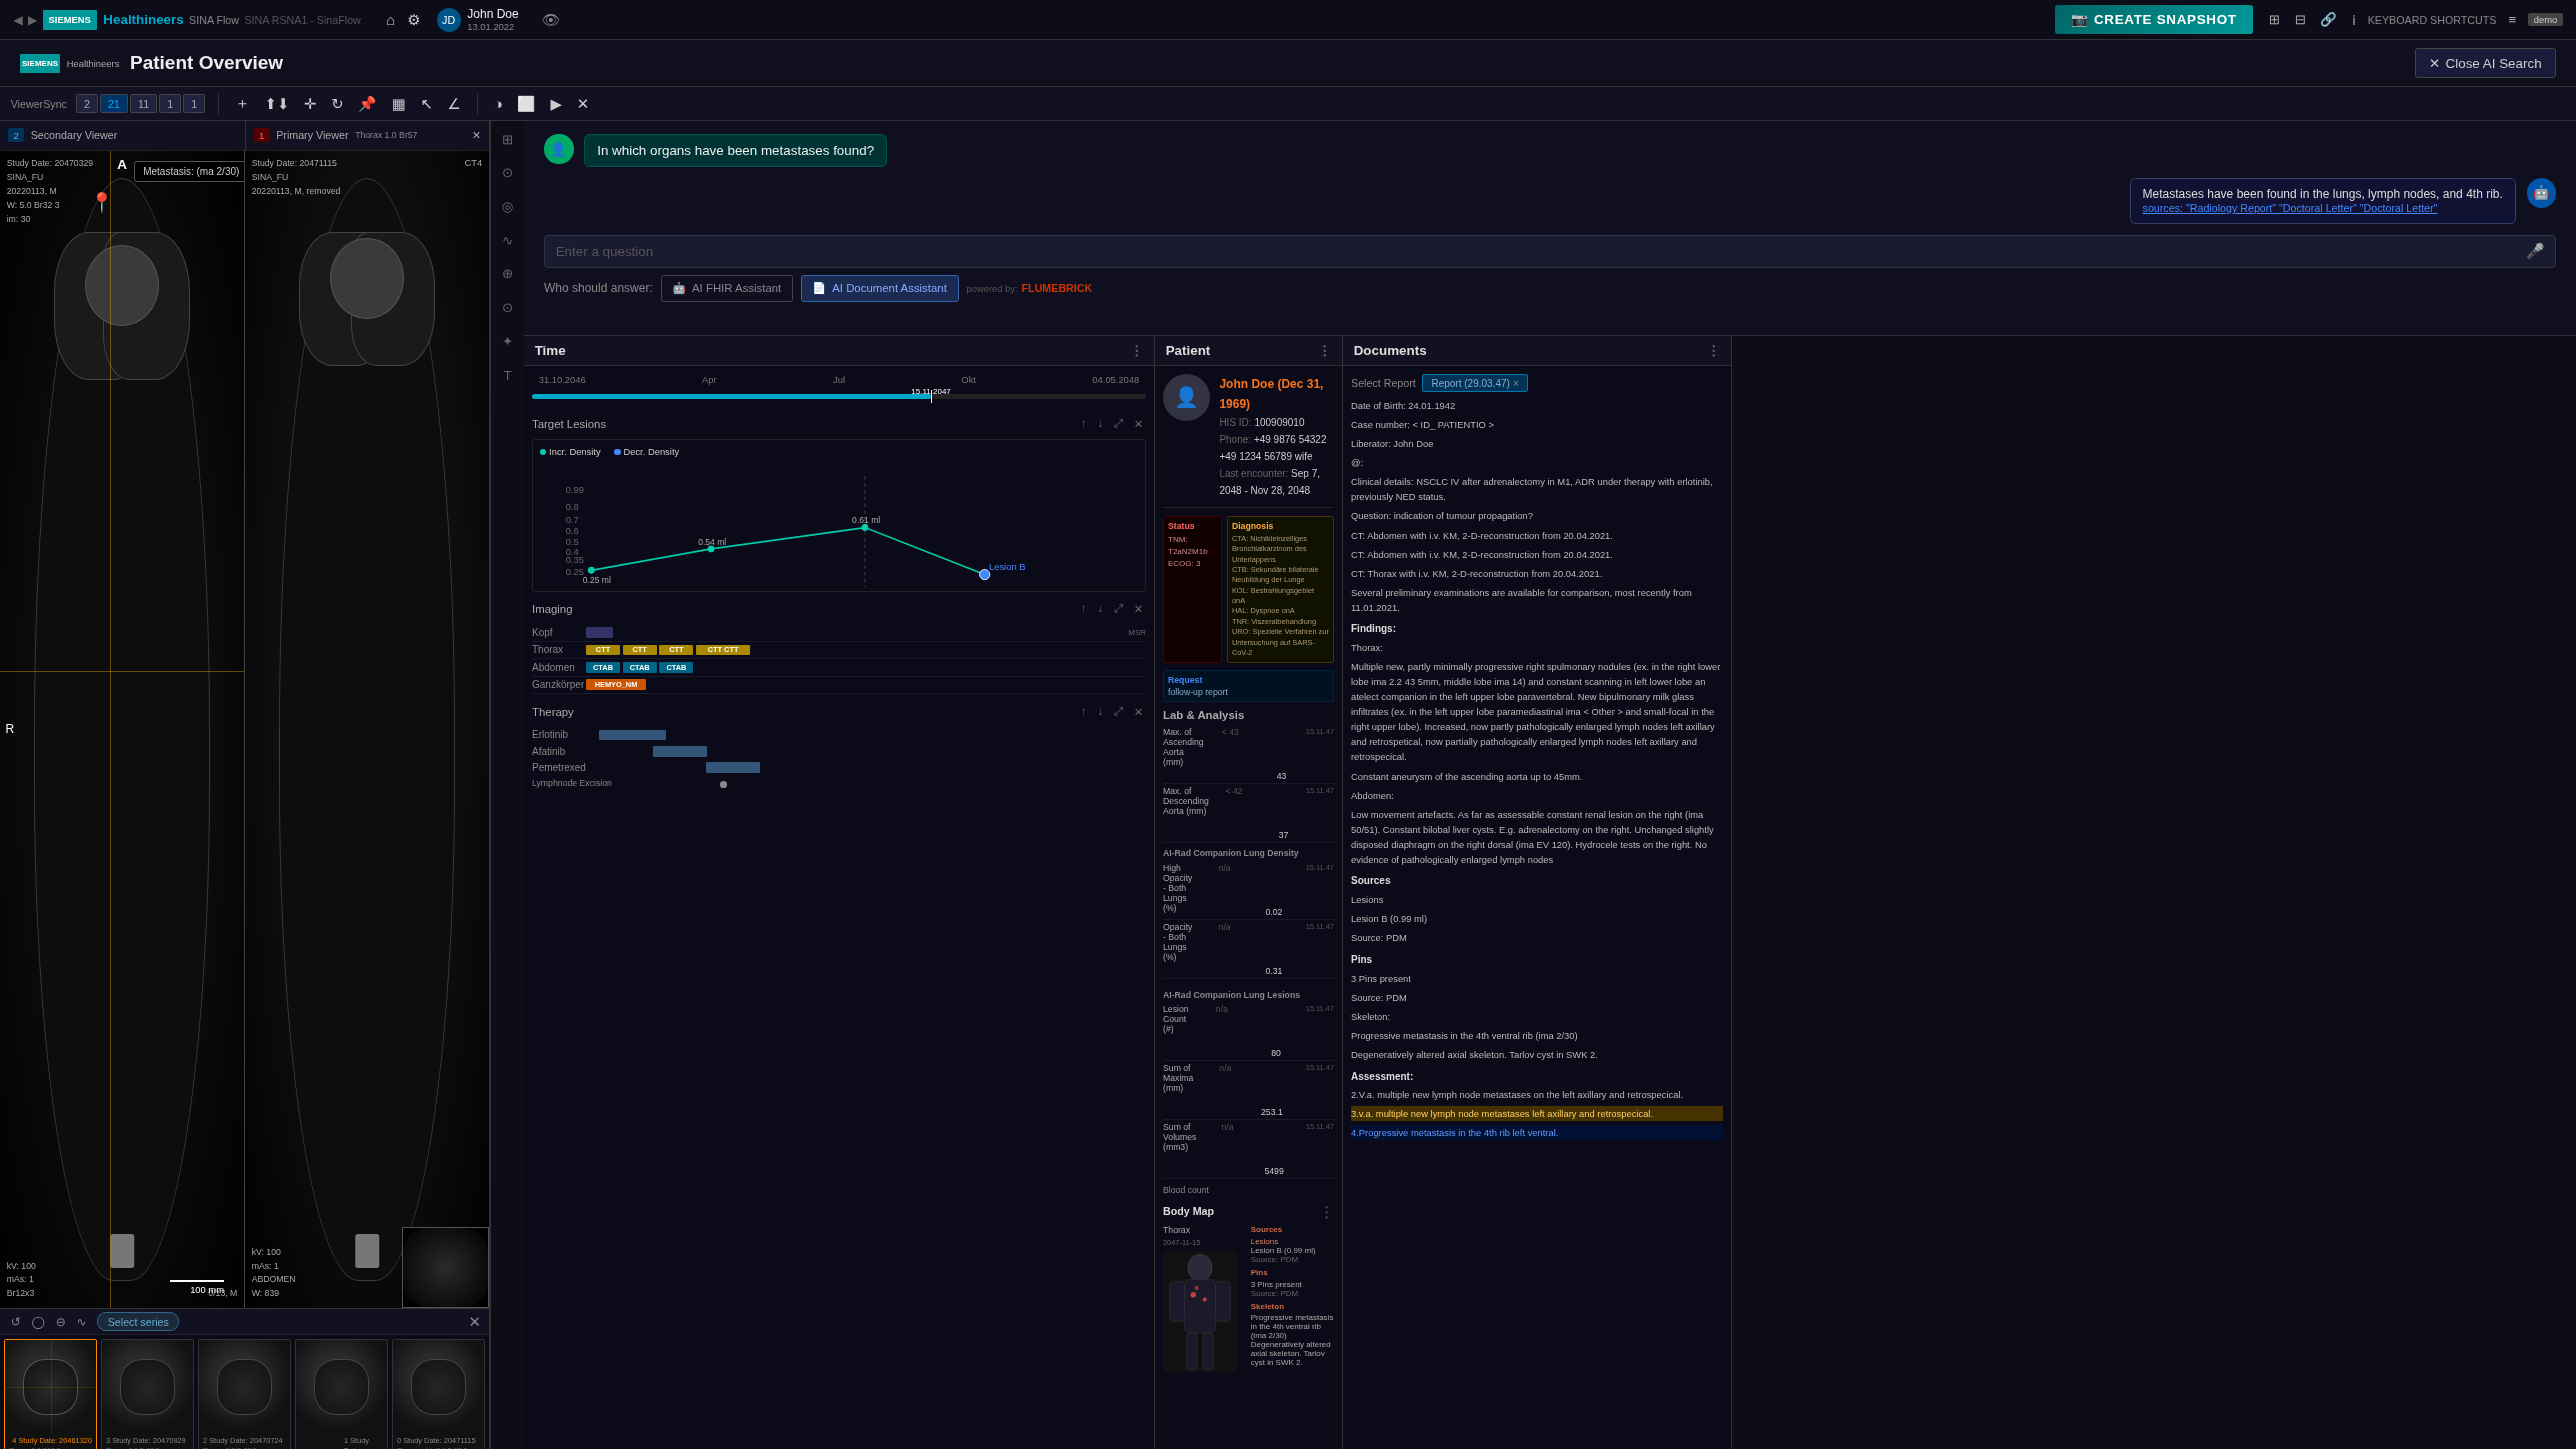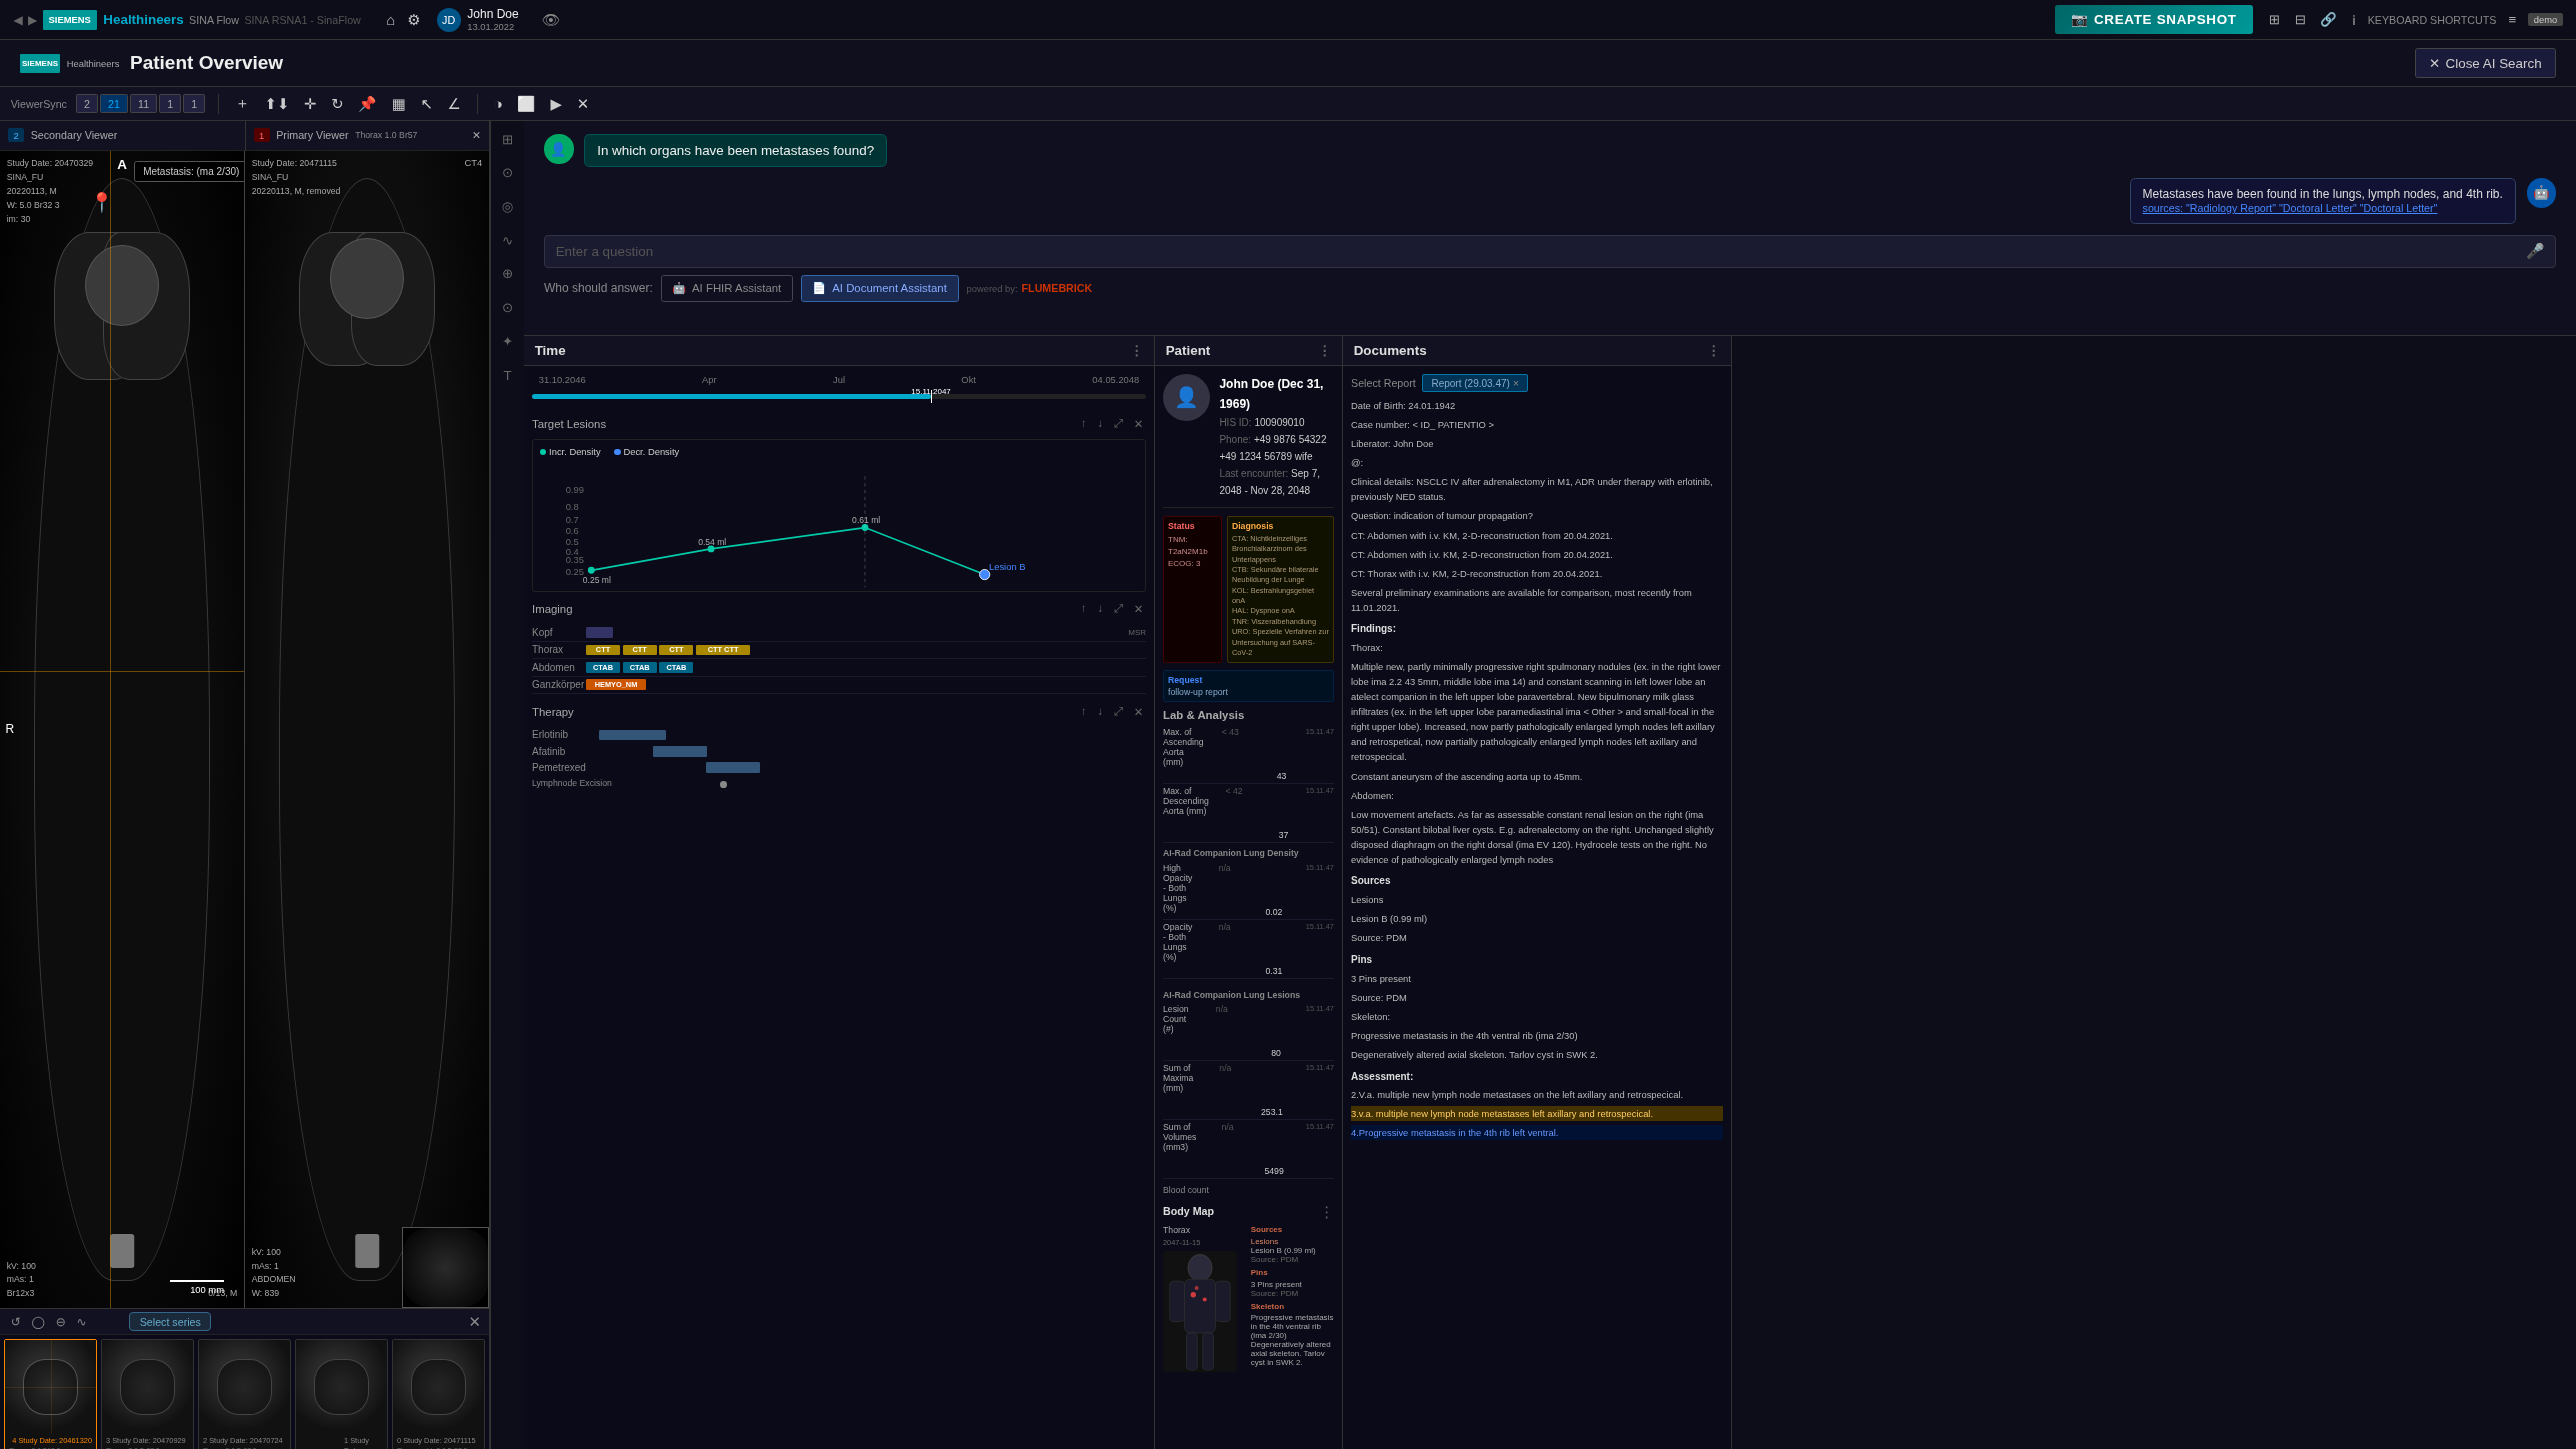--- a/index.html
+++ b/index.html
@@ -340,23 +340,22 @@
     }
     .thumbnail-active {
       border-color: #ff8800 !important;
     }
     .select-series-btn {
       background: #1a2a3a;
       border: 0.7px solid #336688;
       color: #66aacc;
       padding: 2.7px 9.4px;
       font-size: 10.7px;
-      border-radius: 4px;
+      border-radius: 9px;
       cursor: pointer;
-      margin-left: 32px;
     }
     .thumbnail-controls {
       display: flex;
       align-items: center;
       gap: 5.4px;
       color: #888;
       font-size: 12px;
     }
 
     
@@ -644,21 +643,21 @@
       border-radius: 50%;
       background: #334;
       display: flex;
       align-items: center;
       justify-content: center;
       font-size: 20px;
       color: #888;
       flex-shrink: 0;
     }
     .patient-details { font-size: 10px; color: #ccc; line-height: 1.7; }
-    .patient-name { font-size: 12px; font-weight: bold; color: #ffffff; }
+    .patient-name { font-size: 12px; font-weight: bold; color: #f97316; }
     .data-label { color: #666; width: 94px; flex-shrink: 0; }
     .section-header-panel {
       font-size: 11.4px;
       color: #aaa;
       margin: 6.7px 0 4px;
       font-weight: 600;
       display: flex;
       align-items: center;
       gap: 5.4px;
     }

